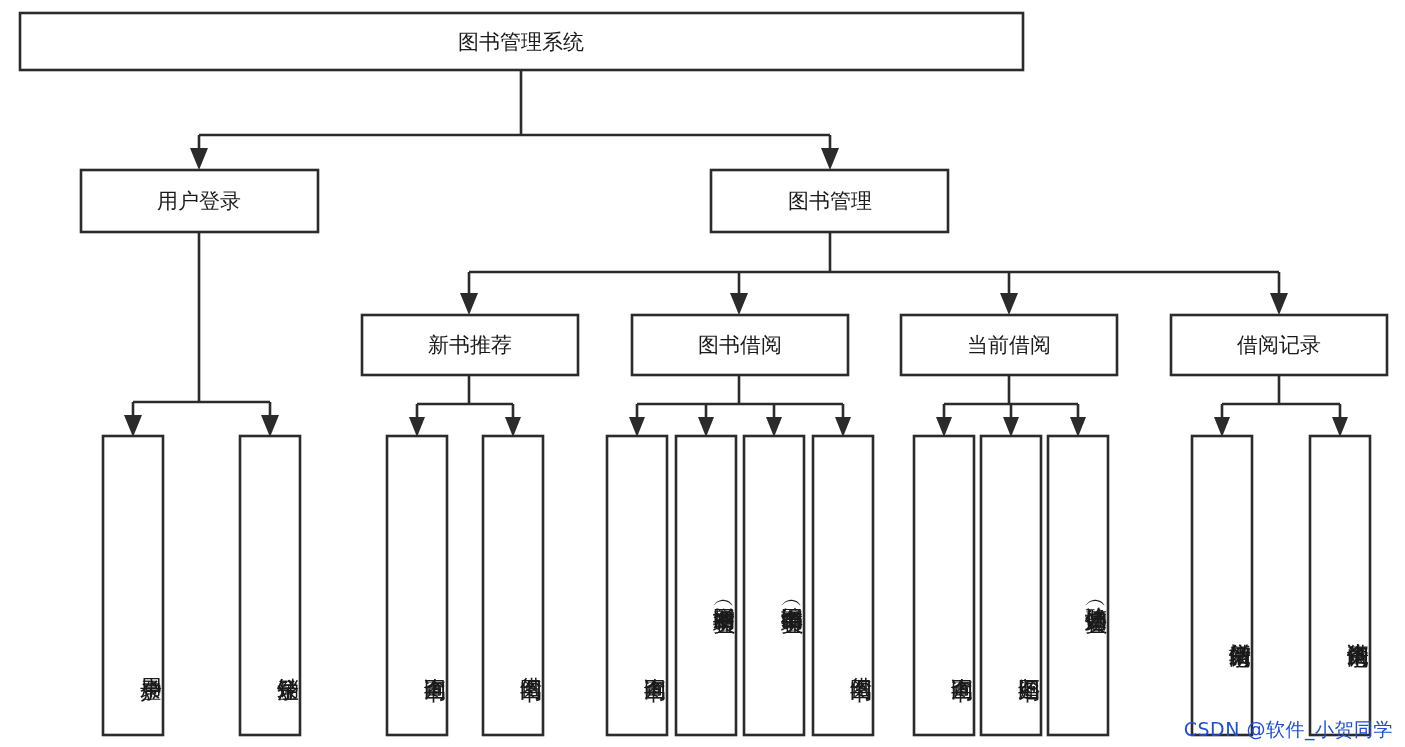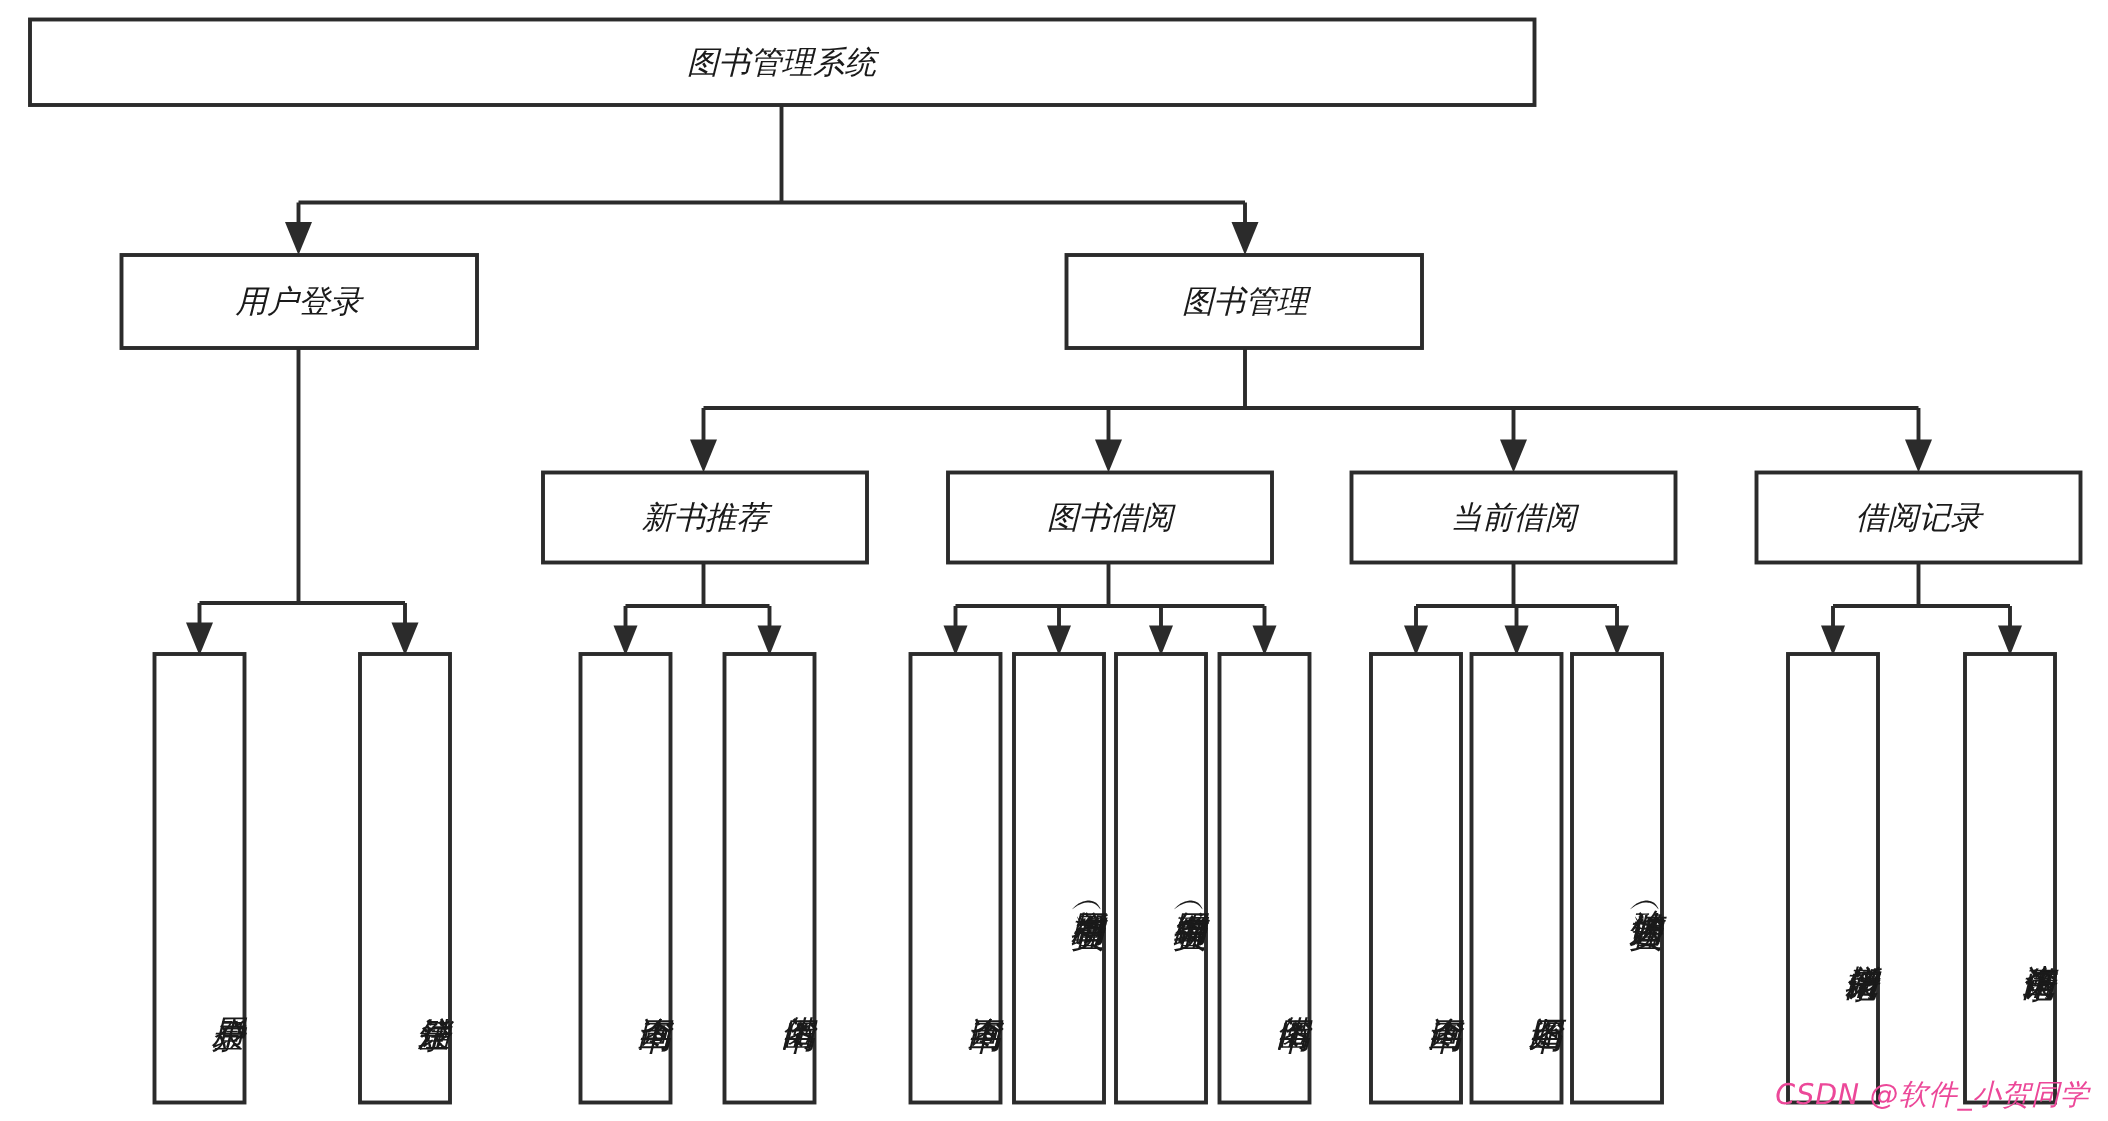--- a/index.html
+++ b/index.html
@@ -11,21 +11,20 @@
     width: 1405px;
     height: 747px;
     font-family: "DejaVu Sans", "Liberation Sans", sans-serif;
     overflow: hidden;
     position: relative;
   }
   #diagram-root {
     position: relative;
     width: 1405px;
     height: 747px;
-    font-style: italic;
   }
   svg#tree-svg {
     position: absolute;
     left: 0;
     top: 0;
     width: 1405px;
     height: 747px;
     display: block;
   }
   .node-box {
@@ -65,21 +64,21 @@
     display: flex;
     align-items: flex-start;
     justify-content: center;
   }
   .watermark {
     position: absolute;
     right: 12px;
     bottom: 4px;
     font-family: "DejaVu Sans", "Liberation Sans", sans-serif;
     font-size: 19px;
-    color: #ec4899;
+    color: #1d4ed8;
     white-space: nowrap;
     letter-spacing: 0.5px;
   }
 </style>
 </head>
 <body>
 
 <div id="diagram-root">
 
   <svg id="tree-svg" viewBox="0 0 1405 747">

